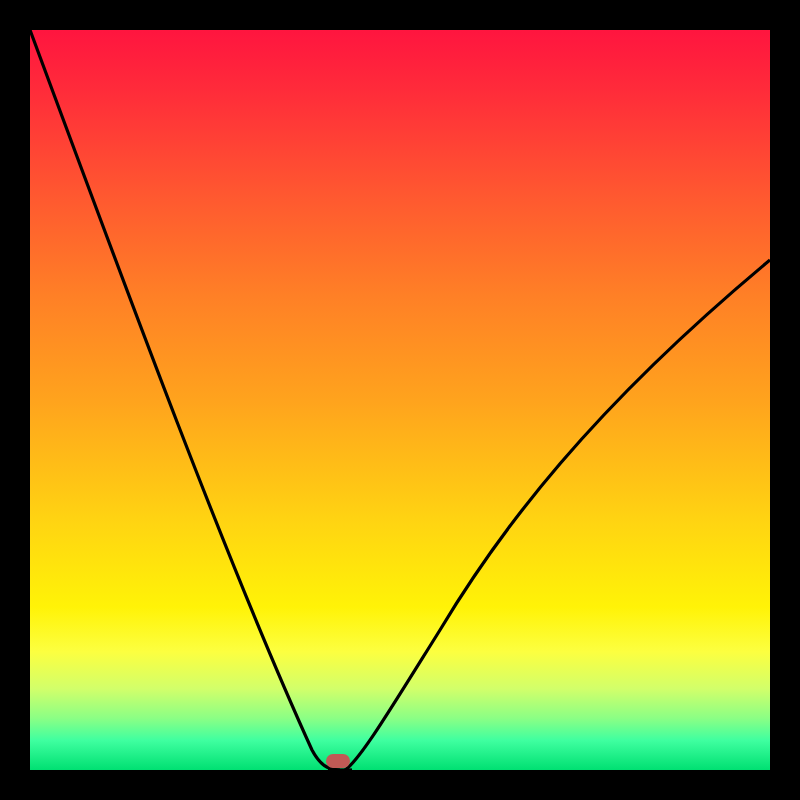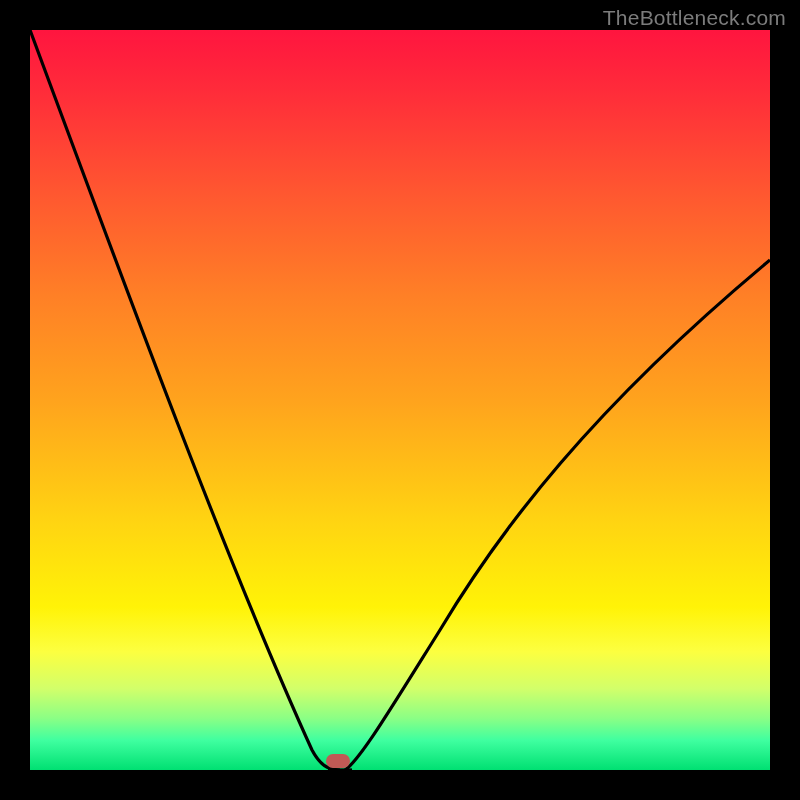--- a/index.html
+++ b/index.html
@@ -64,21 +64,20 @@
     width: 24px;
     height: 14px;
     background: #c05a55;
     border-radius: 7px;
   }
 </style>
 </head>
 <body>
 
 <div class="frame">
-  <div class="watermark">TheBottleneck.com</div>
 
   <div class="plot">
 
     <svg class="curve" viewBox="0 0 740 740" preserveAspectRatio="none">
 
       <path d="M 0 0
                C 100 270, 200 540, 282 720
                C 290 735, 298 740, 310 740" fill="none" stroke="#000" stroke-width="3.2"></path>
 
       <path d="M 298 740 L 322 740" fill="none" stroke="#000" stroke-width="3.2"></path>

